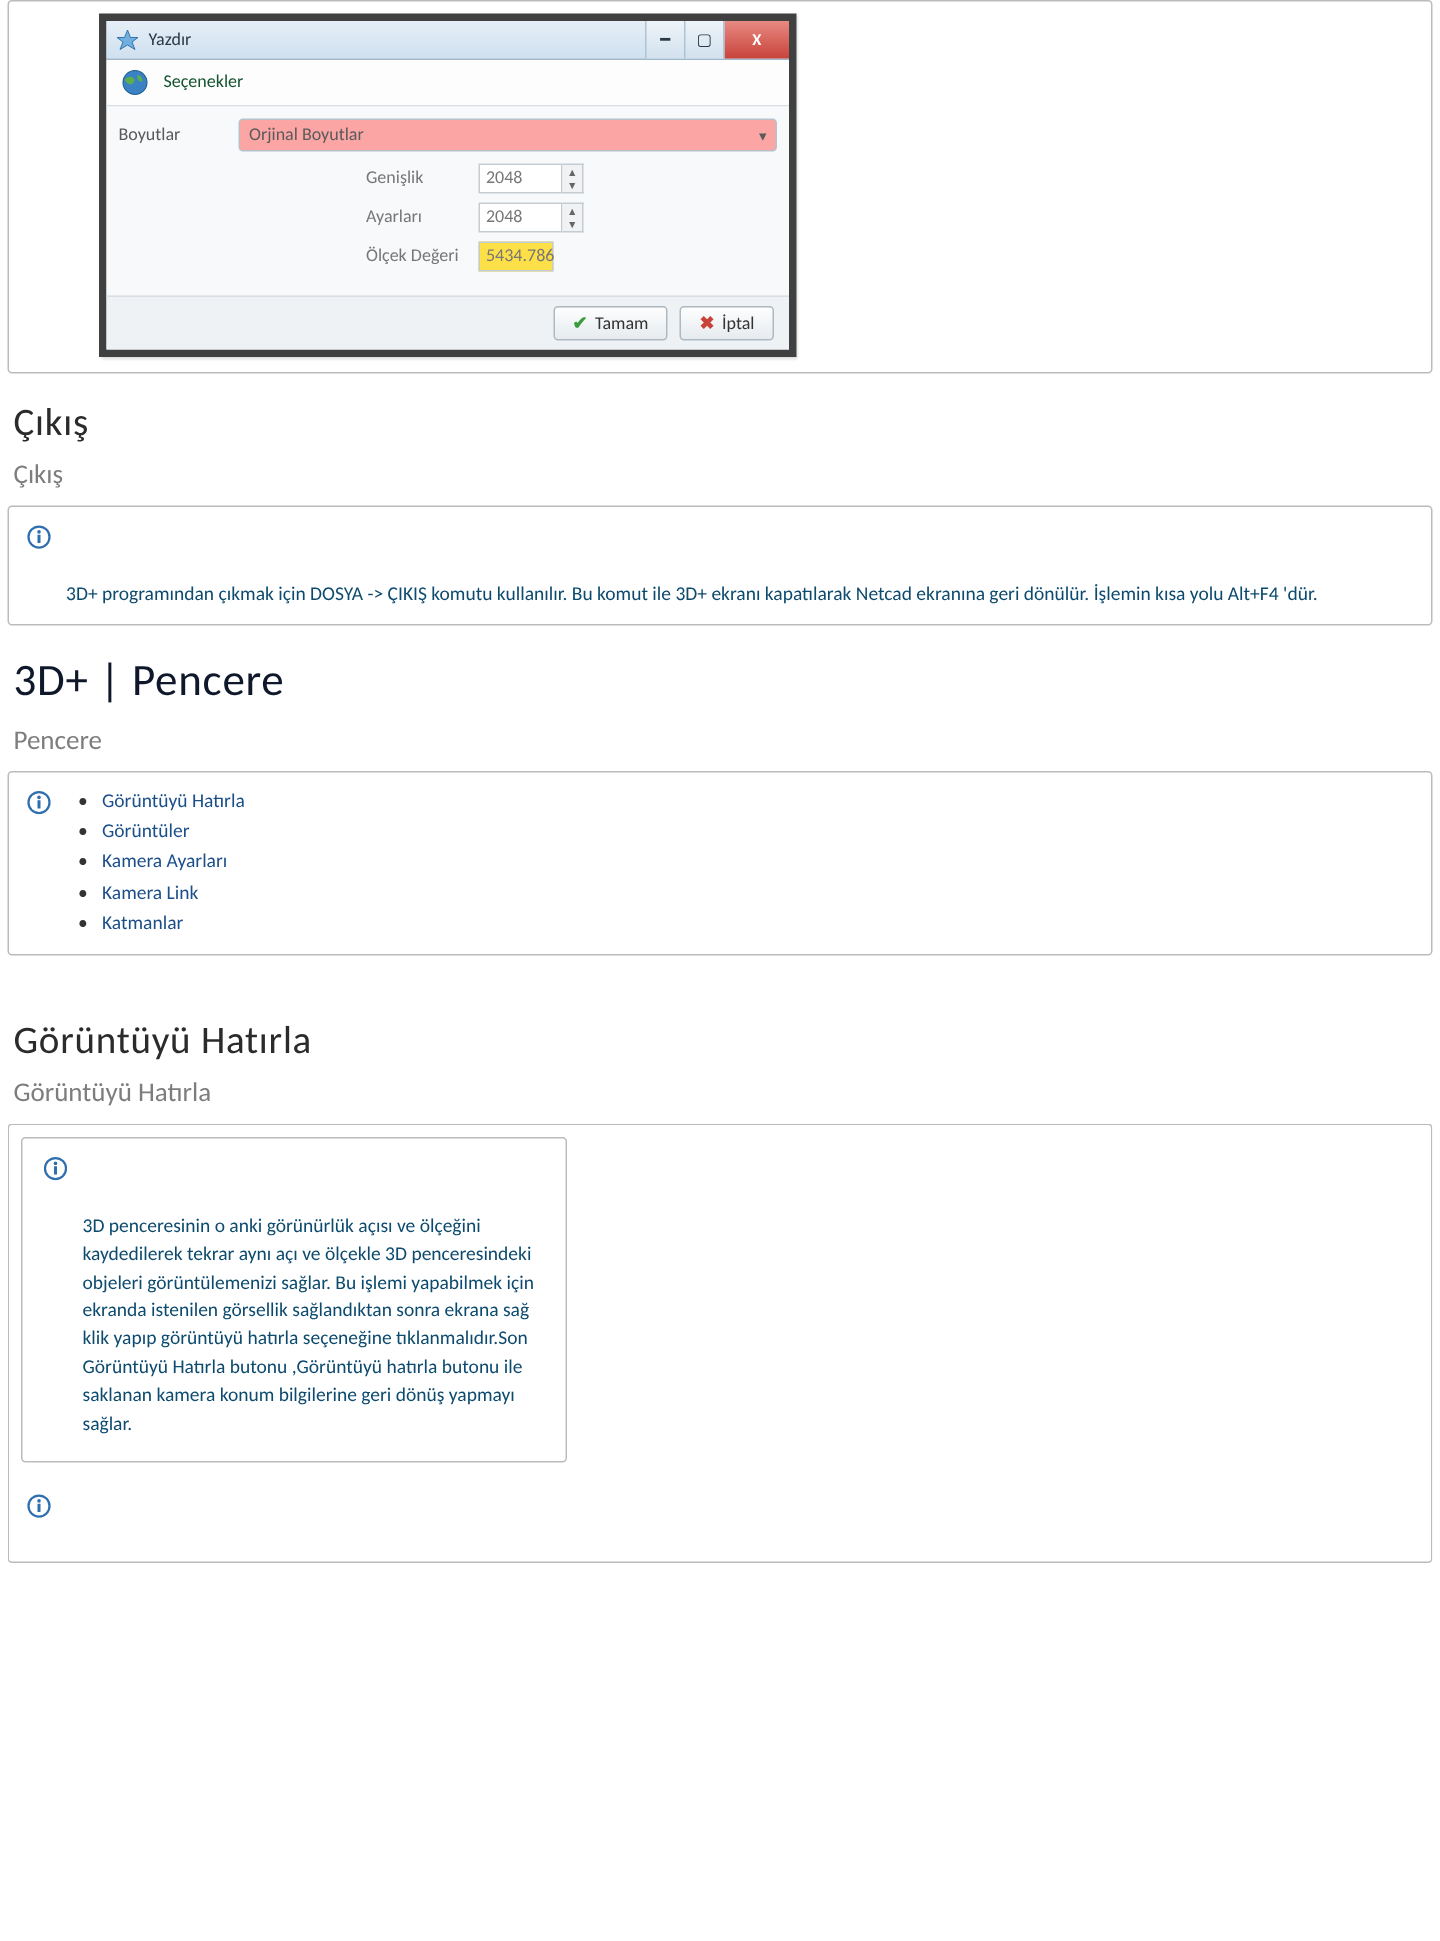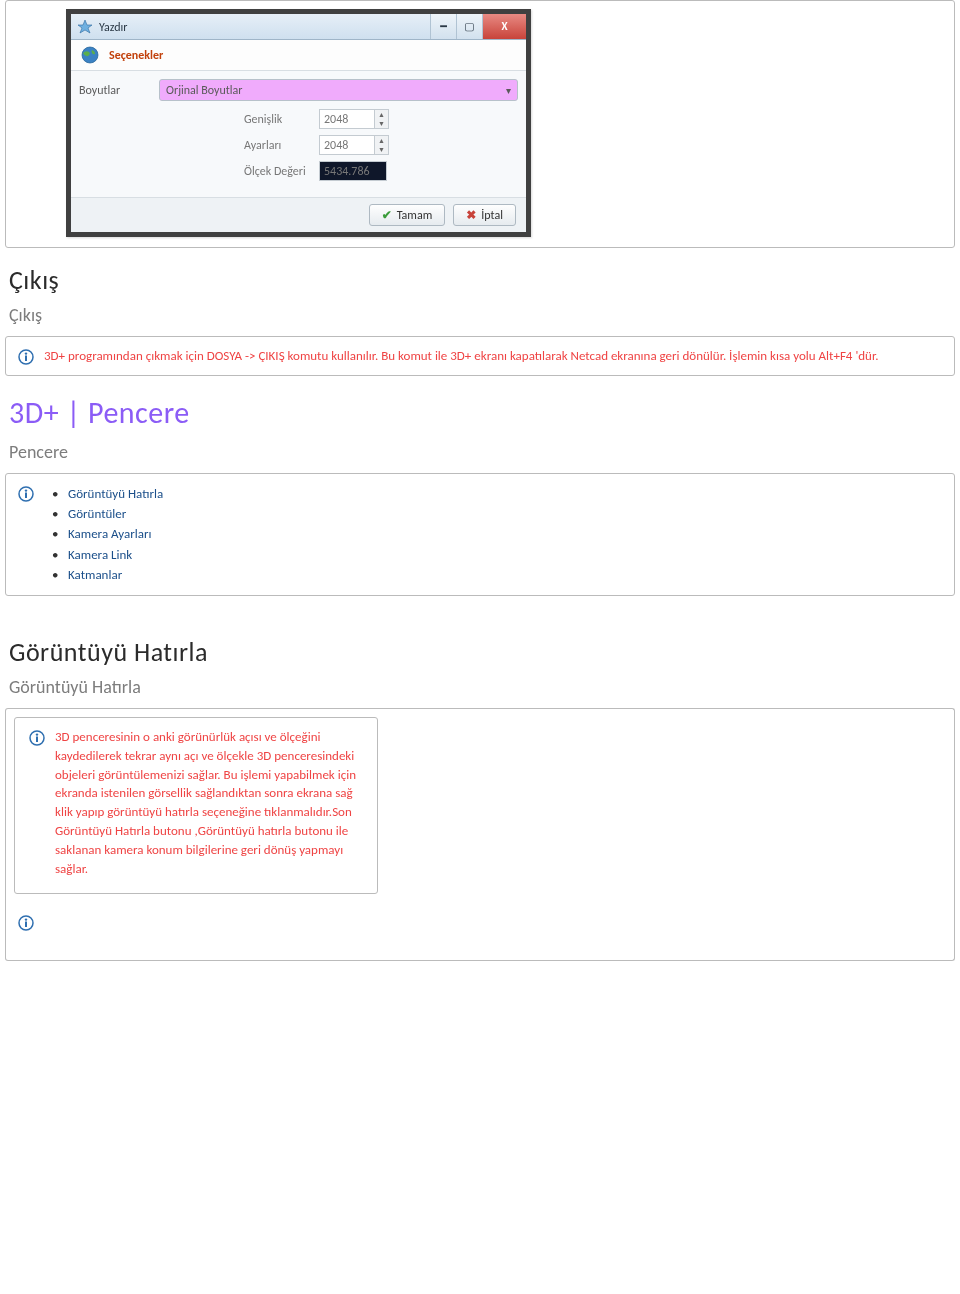--- a/index.html
+++ b/index.html
@@ -39,53 +39,53 @@
     .wbtn:last-child { width: 44px; background: linear-gradient(to bottom,#e88a83,#c8433a); color: #fff; font-weight: bold; }
 
     .section-title-band {
       display: flex;
       align-items: center;
       padding: 6px 10px;
       background: #fdfdfd;
       border-bottom: 1px solid #d8dee3;
     }
     .globe-icon { width: 18px; height: 18px; margin-right: 10px; display: inline-block; }
-    .section-title-band .txt { font-weight: bold; font-size: 12px; color: #c2410c; }
+    .section-title-band .txt { font-weight: normal; font-size: 12px; color: #14532d; }
 
     .fields-area { background: #f7f9fb; padding: 8px 8px 10px 8px; }
     .field-row { display: flex; align-items: center; margin-bottom: 8px; font-size: 12px; color: #5a5a5a; }
     .field-row .label { width: 80px; }
-    .select-wide { flex: 1; background: #f0abfc; border: 1px solid #b7c1ca; border-radius: 3px; height: 22px; display: flex; align-items: center; padding: 0 6px; justify-content: space-between; font-size: 12px; }
+    .select-wide { flex: 1; background: #fca5a5; border: 1px solid #b7c1ca; border-radius: 3px; height: 22px; display: flex; align-items: center; padding: 0 6px; justify-content: space-between; font-size: 12px; }
     .select-wide .caret { color: #5a5a5a; font-size: 10px; }
 
     .small-fields { padding-left: 165px; }
     .small-row { display: flex; align-items: center; margin-bottom: 6px; font-size: 12px; color: #777; }
     .small-row .slabel { width: 75px; text-align: left; padding-right: 10px; }
     .numbox { display: flex; align-items: stretch; }
     .numbox .numval { width: 56px; height: 20px; border: 1px solid #c4cbd1; background: #fff; padding: 2px 4px; font-size: 12px; }
     .numbox .spin { width: 14px; display: flex; flex-direction: column; border: 1px solid #c4cbd1; border-left: none; }
     .numbox .spin span { flex: 1; display: flex; align-items: center; justify-content: center; font-size: 7px; color: #666; background: #f0f2f4; }
-    .plainbox { width: 68px; height: 20px; border: 1px solid #c4cbd1; background: #0f172a; padding: 2px 4px; font-size: 12px; }
+    .plainbox { width: 50px; height: 20px; border: 1px solid #c4cbd1; background: #fde047; padding: 2px 4px; font-size: 12px; }
 
     .dialog-footer { background: #eef2f5; border-top: 1px solid #d8dee3; padding: 6px 10px; display: flex; justify-content: flex-end; gap: 8px; }
     .dbtn { display: inline-flex; align-items: center; gap: 5px; background: linear-gradient(to bottom,#fefefe,#e6ebef); border: 1px solid #aeb9c2; border-radius: 3px; padding: 3px 12px; font-size: 12px; color: #333; cursor: default; }
     .dbtn .tick { color: #3a9c3a; font-weight: bold; }
     .dbtn .cross { color: #c8433a; font-weight: bold; }
 
     
     h2.doc-head { font-size: 26px; font-weight: 400; color: #2b2b2b; margin: 16px 0 8px 4px; letter-spacing: 0.5px; }
     h3.doc-sub { font-size: 18px; font-weight: 400; color: #7d7d7d; margin: 6px 0 10px 4px; }
 
     
     .info-box { display: flex; align-items: flex-start; padding: 10px 12px; }
     .info-icon { width: 16px; height: 16px; flex-shrink: 0; margin-right: 10px; margin-top: 2px; }
     .info-icon svg { display: block; }
-    .info-text { font-size: 13px; color: #ef4444; line-height: 1.4; }
-
-    h1.big-head { font-size: 30px; font-weight: 400; color: #8b5cf6; margin: 18px 0 10px 4px; letter-spacing: 0.5px; }
+    .info-text { font-size: 13px; color: #0c4a6e; line-height: 1.4; margin-top: 40px; }
+
+    h1.big-head { font-size: 30px; font-weight: 400; color: #0f172a; margin: 18px 0 10px 4px; letter-spacing: 0.5px; }
 
     
     .bullets-box { display: flex; align-items: flex-start; padding: 10px 12px; }
     ul.tree { list-style: none; padding-left: 20px; font-size: 13px; color: #1b4f8a; line-height: 1.55; }
     ul.tree li { position: relative; padding-left: 4px; }
     ul.tree li::before { content: "•"; color: #333; position: absolute; left: -12px; }
     ul.tree ul { list-style: none; padding-left: 24px; margin: 0; }
     ul.tree ul li::before { content: "•"; color: #333; position: absolute; left: -12px; }
     ul.tree a { color: #1b4f8a; text-decoration: none; }
 

